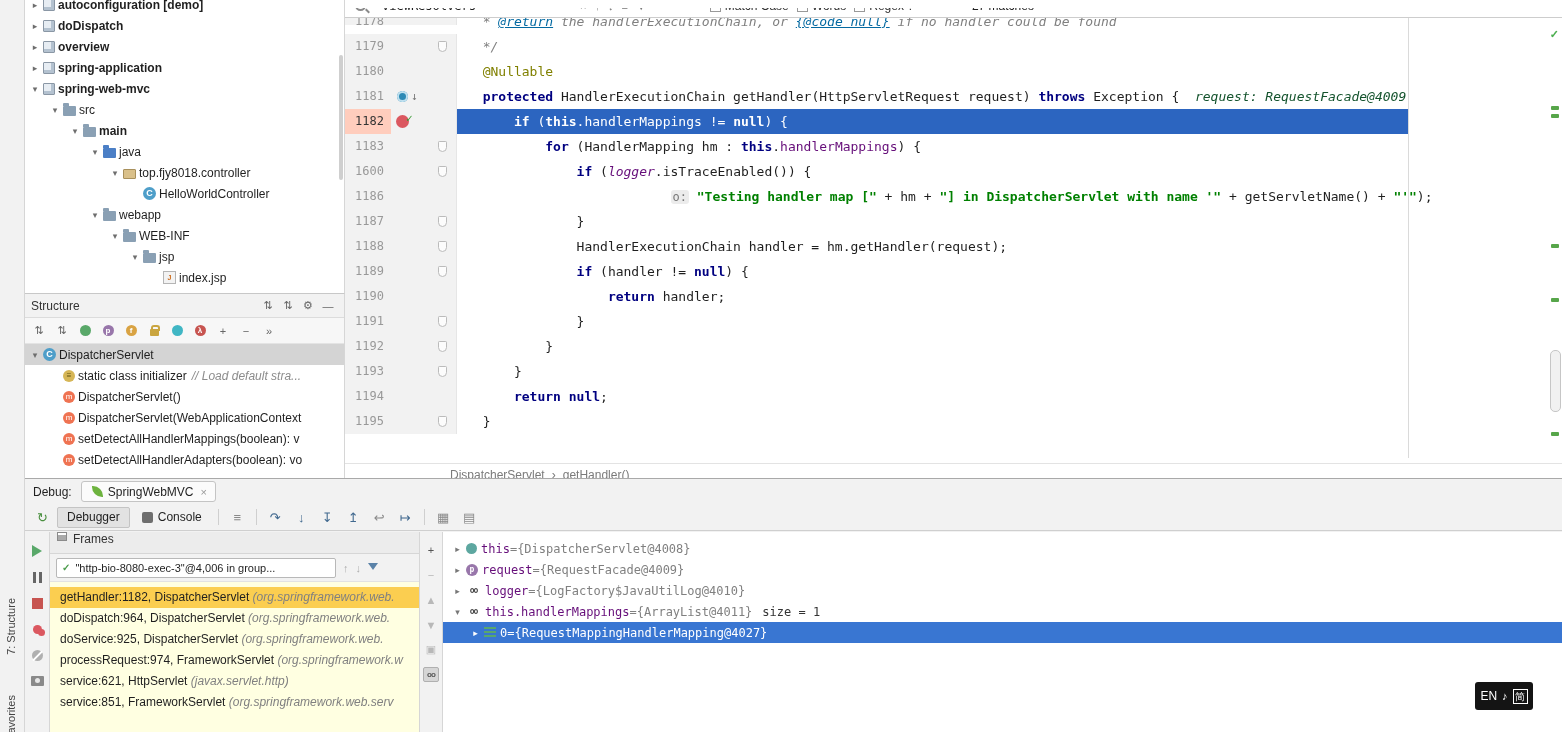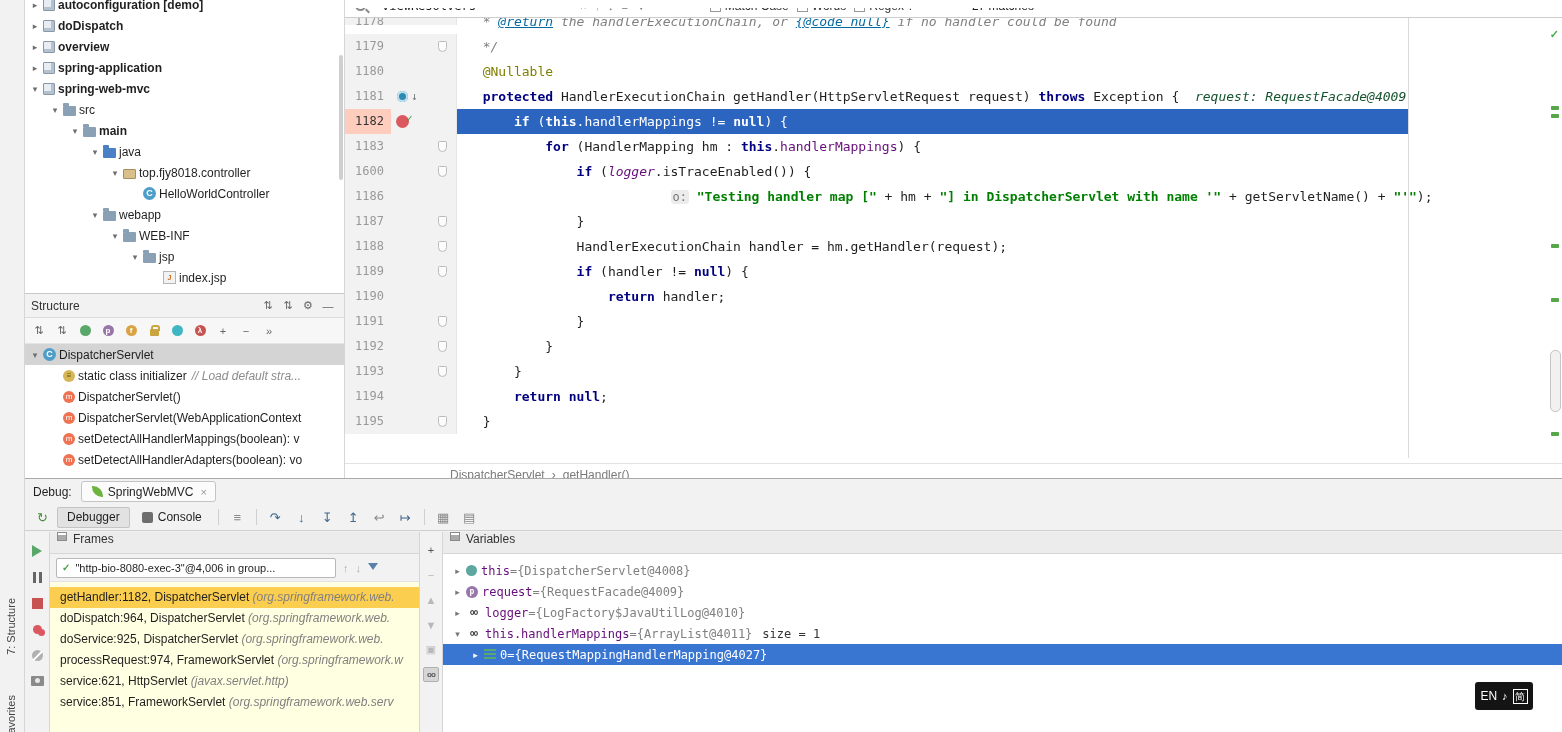--- a/index.html
+++ b/index.html
@@ -541,24 +541,20 @@
     </div>
     <div id="watchbar">
       <span class="wbtn">+</span>
       <span class="wbtn disabled">−</span>
       <span class="wbtn disabled">▲</span>
       <span class="wbtn disabled">▼</span>
       <span class="wbtn disabled">▣</span>
       <span class="wbtn pressed">oo</span>
     </div>
     <div id="variables">
-      <div class="dhead">
-        <span class="dhead-icon"></span>
-        <span>Variables</span>
-      </div>
       <div id="var-list">
           <div class="vrow" style="padding-left: 8px;">
             <span class="vchev">▸</span>
             <span class="icn i-value"></span>
             <span class="vname">this</span>
             <span class="veq"> = </span>
             <span class="vval">{DispatcherServlet@4008}</span>
           </div>
           <div class="vrow" style="padding-left: 8px;">
             <span class="vchev">▸</span>

